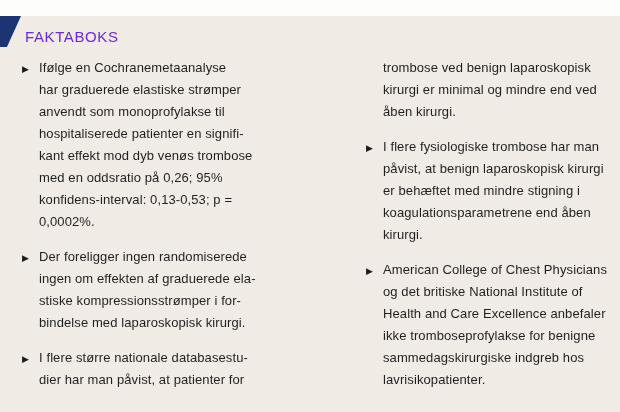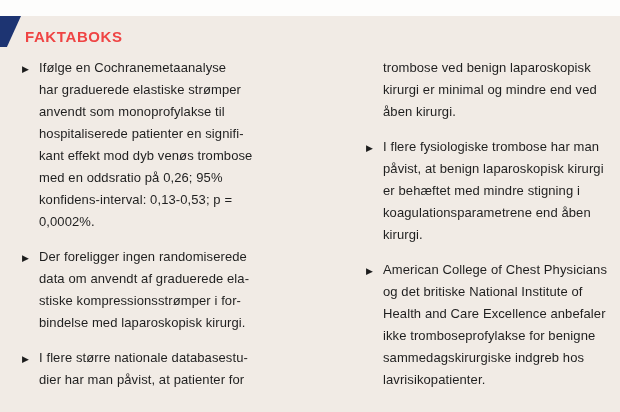--- a/index.html
+++ b/index.html
@@ -32,23 +32,23 @@
     width: 21px;
     height: 31px;
     background: #1d3472;
     clip-path: polygon(0 0, 100% 0, 33% 100%, 0 100%);
   }
   .factbox-title {
     position: absolute;
     left: 25px;
     top: 28px;
     font-size: 15px;
-    font-weight: 700;
+    font-weight: 400;
     letter-spacing: 0.6px;
-    color: #ef4444;
+    color: #6d28d9;
   }
   .col {
     position: absolute;
     top: 57px;
   }
   .col-left  { left: 22px;  width: 286px; }
   .col-right { left: 320px; width: 290px; margin-left: 46px; }
   .item {
     display: flex;
     gap: 8px;
@@ -93,21 +93,21 @@
 hospitaliserede patienter en signifi-
 kant effekt mod dyb venøs trombose
 med en oddsratio på 0,26; 95%
 konfidens-interval: 0,13-0,53; p =
 0,0002%.</p>
     </div>
 
     <div class="item">
       <span class="bullet">▶</span>
       <p class="item-text">Der foreligger ingen randomiserede
-data om anvendt af graduerede ela-
+ingen om effekten af graduerede ela-
 stiske kompressionsstrømper i for-
 bindelse med laparoskopisk kirurgi.</p>
     </div>
 
     <div class="item">
       <span class="bullet">▶</span>
       <p class="item-text">I flere større nationale databasestu-
 dier har man påvist, at patienter for</p>
     </div>
 

